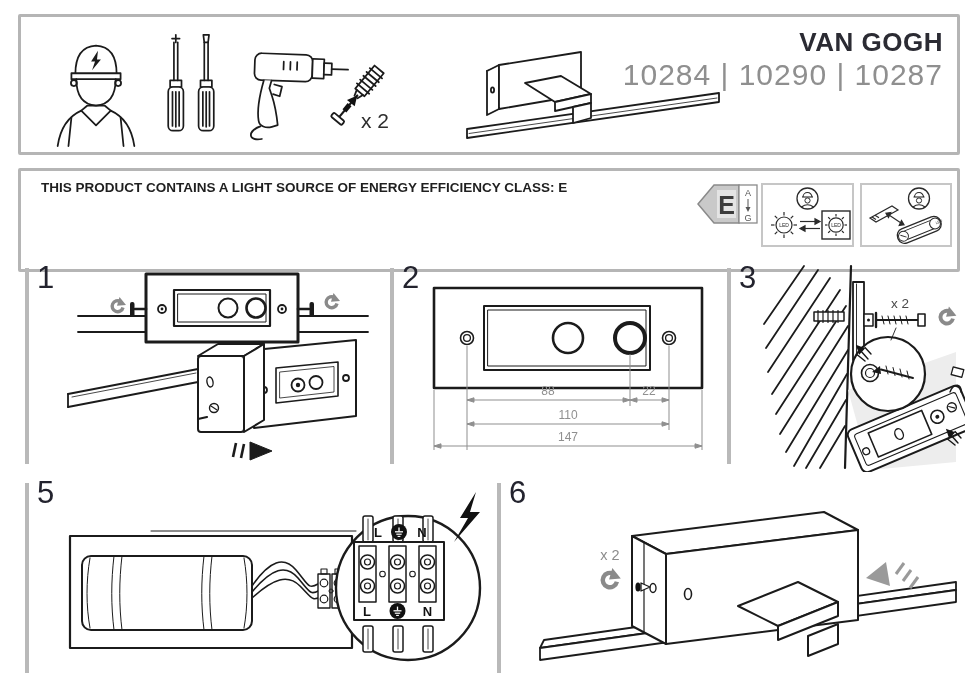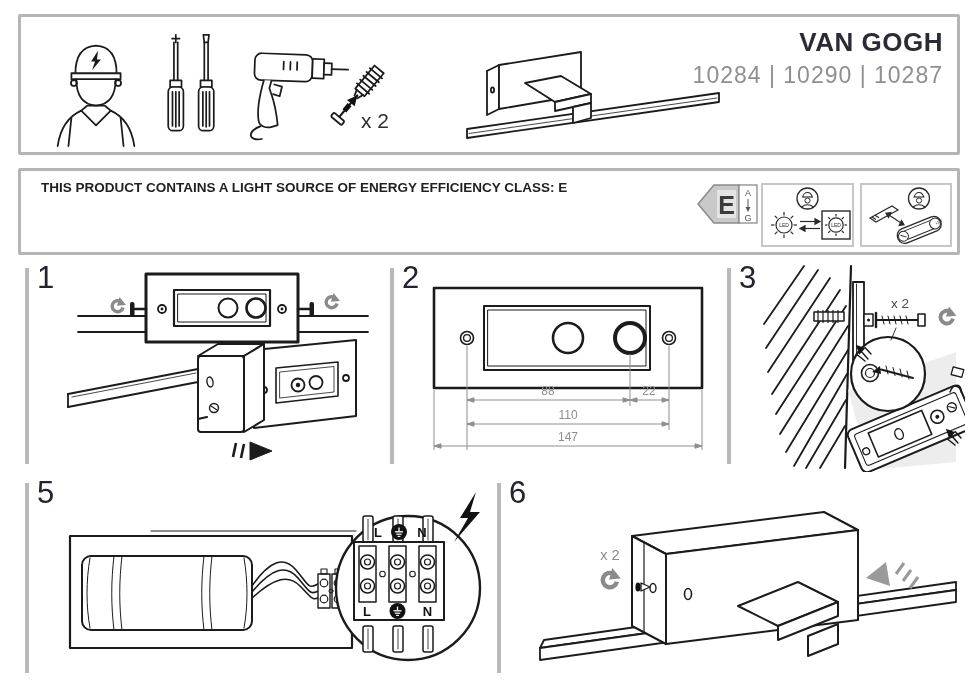--- a/index.html
+++ b/index.html
@@ -1,24 +1,24 @@
 <!DOCTYPE html>
 <html><head>
 <meta charset="utf-8">
 <style>
   html,body{margin:0;padding:0;background:#e8e8e8;}
   .page{position:relative;width:978px;height:687px;background:#fff;overflow:hidden;
         font-family:"Liberation Sans",sans-serif;}
   .frame{position:absolute;background:#fff;border:3px solid #b5b5b5;border-radius:2px;box-sizing:border-box;}
   .header-panel{left:18px;top:14px;width:942px;height:141px;}
-  .energy-panel{left:18px;top:168px;width:942px;height:87px;}
+  .energy-panel{left:18px;top:168px;width:942px;height:104px;}
   .abs{position:absolute;}
   .title-block{position:absolute;right:14px;top:10px;text-align:right;}
   .title{font-size:26px;font-weight:700;color:#2b2b33;letter-spacing:.5px;margin-bottom:3px;}
-  .code{font-size:23px;color:#8f8f8f;font-weight:400;line-height:28px;letter-spacing:1px;}
+  .code{font-size:30px;color:#8f8f8f;font-weight:400;line-height:28px;letter-spacing:1px;}
   .x2-dark{position:absolute;font-size:21px;color:#2e2e2e;}
   .notice{position:absolute;left:20px;top:9px;font-size:13.5px;font-weight:700;color:#1f1f1f;}
   .icon-box{position:absolute;border:2px solid #c6c6c6;background:#fff;box-sizing:border-box;}
   .step{position:absolute;}
   .stepbar{position:absolute;left:0;top:4px;width:4px;background:#b9b9b9;}
   .step-num{position:absolute;left:12px;top:-4px;font-size:31px;font-weight:500;color:#23232e;}
   svg{display:block;}
   svg text{font-family:"Liberation Sans",sans-serif;}
   .ln{stroke:#1b1b1b;fill:none;stroke-width:1.8;stroke-linecap:round;stroke-linejoin:round;}
   .dim{stroke:#8f8f8f;fill:none;stroke-width:1;}

